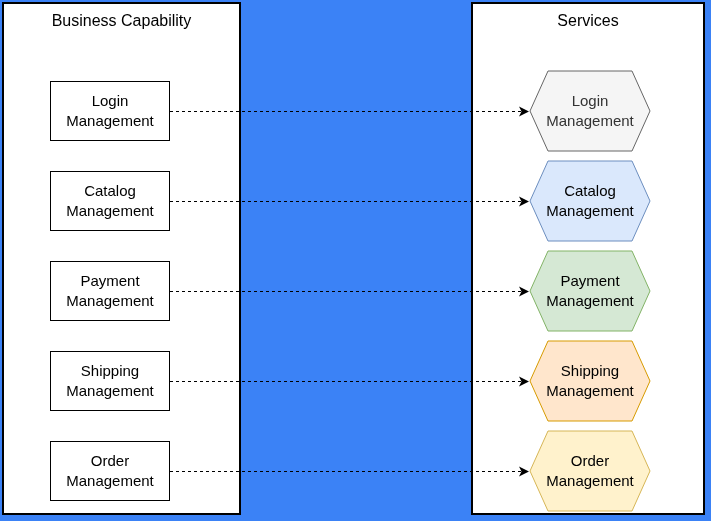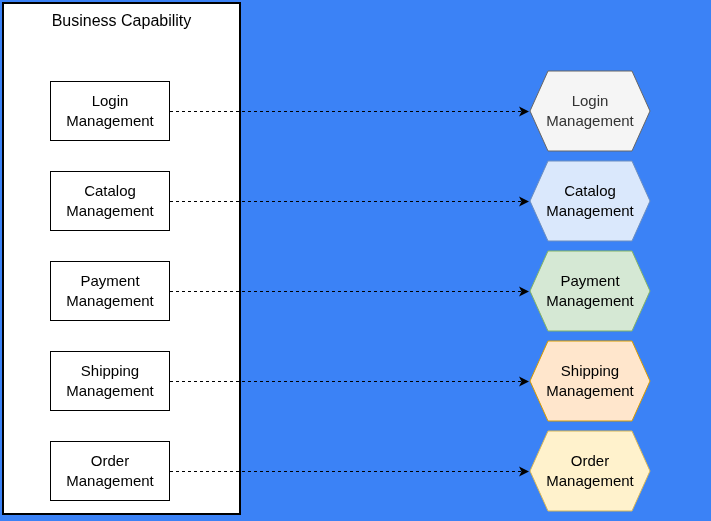--- a/index.html
+++ b/index.html
@@ -85,20 +85,23 @@
 </style>
 </head>
 <body>
 
 <div class="canvas">
 
   <section class="panel panel-left">
     <h2 class="panel-title">Business Capability</h2>
   </section>
 
+  <section class="panel panel-right">
+    <h2 class="panel-title">Services</h2>
+  </section>
 
   <div id="cap-boxes">
       <div class="cap-box" style="left: 50px; top: 81px;">Login Management</div>
       <div class="cap-box" style="left: 50px; top: 171px;">Catalog Management</div>
       <div class="cap-box" style="left: 50px; top: 261px;">Payment Management</div>
       <div class="cap-box" style="left: 50px; top: 351px;">Shipping Management</div>
       <div class="cap-box" style="left: 50px; top: 441px;">Order Management</div>
     </div>
 
   <svg id="arrow-layer" width="711" height="521">

